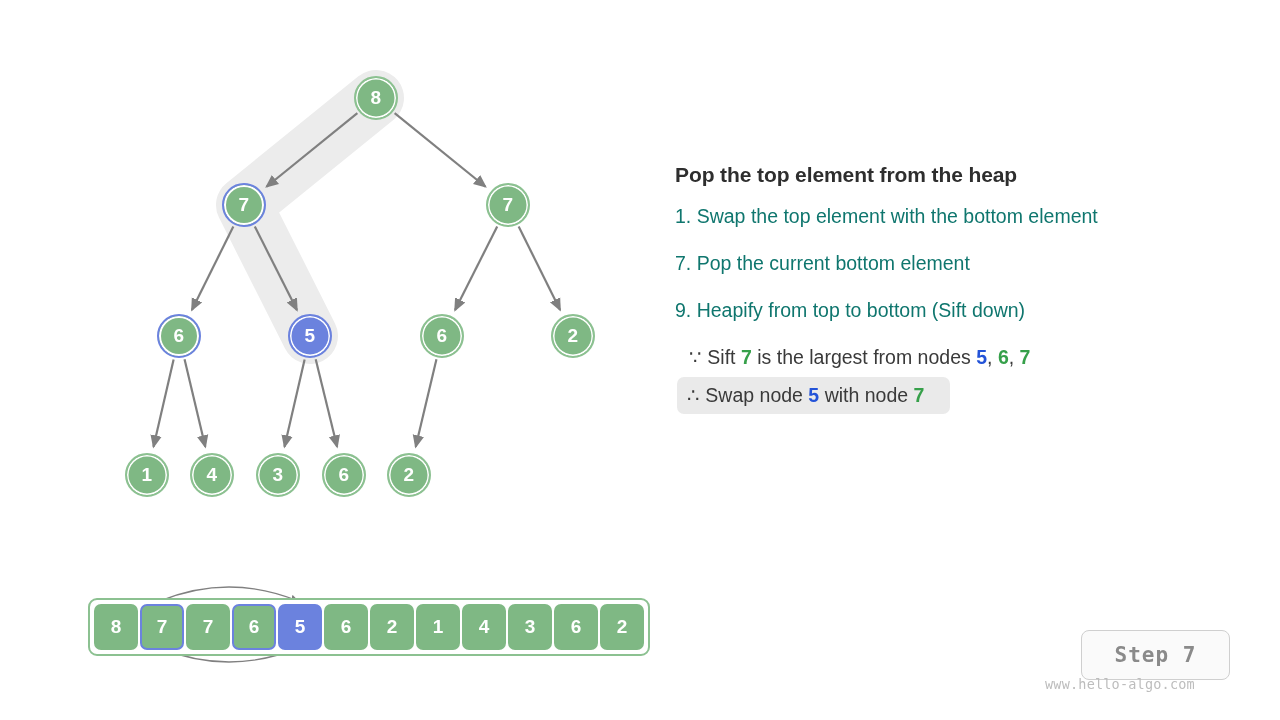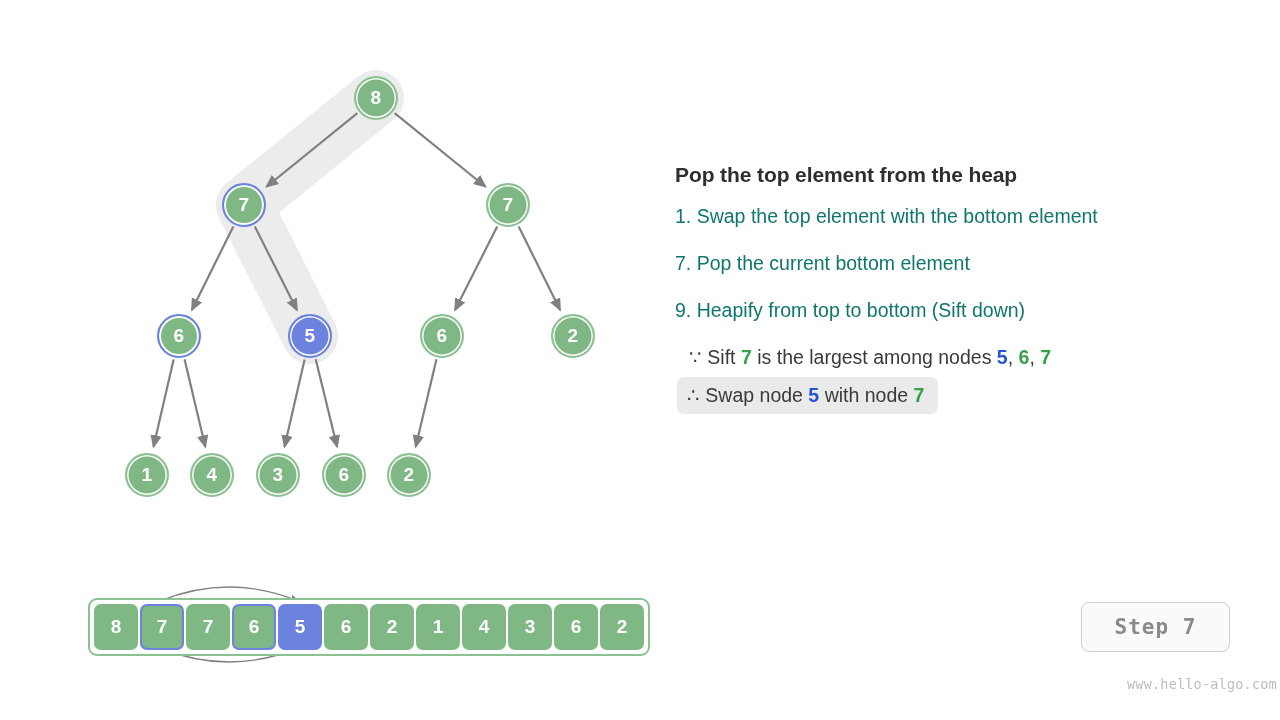--- a/index.html
+++ b/index.html
@@ -134,51 +134,51 @@
     font-size: 19.5px;
     color: #3a3a3a;
     margin-left: 14px;
     margin-bottom: 6px;
     white-space: nowrap;
   }
   .reason-line.boxed {
     display: inline-block;
     background: #eaeaea;
     border-radius: 7px;
-    padding: 7px 14px 7px 10px;
+    padding: 7px 26px 7px 10px;
     margin-left: 2px;
     margin-top: 2px;
   }
   .num-green { color: #36a04a; font-weight: bold; }
   .num-blue  { color: #2353d8; font-weight: bold; }
   .sym { letter-spacing: 0.5px; }
 
   
   #step-badge {
     position: absolute;
     left: 1081px;
-    top: 602px;
+    top: 630px;
     width: 149px;
     height: 50px;
     box-sizing: border-box;
     border: 1px solid #cfcfcf;
     border-radius: 8px;
     background: #fafafa;
     display: flex;
     align-items: center;
     justify-content: center;
     font-family: "DejaVu Sans Mono", monospace;
     font-size: 21px;
     font-weight: bold;
     color: #8a8a8a;
     letter-spacing: 1px;
   }
   #watermark {
     position: absolute;
-    left: 1127px;
+    left: 1045px;
     top: 676px;
     font-family: "DejaVu Sans Mono", monospace;
     font-size: 13.5px;
     color: #bdbdbd;
     letter-spacing: 0.2px;
   }
 </style>
 </head>
 <body>
 
@@ -252,21 +252,21 @@
   <div id="panel-title">Pop the top element from the heap</div>
 
   <div class="step-line">1. Swap the top element with the bottom element</div>
   <div class="step-line">7. Pop the current bottom element</div>
   <div class="step-line">9. Heapify from top to bottom (Sift down)</div>
 
   <div class="reason-line">
     <span class="sym">∵</span>
     <span>Sift</span>
     <span class="num-green">7</span>
-    <span>is the largest among nodes</span>
+    <span>is the largest from nodes</span>
     <span class="num-blue">5</span><span>, </span><span class="num-green">6</span><span>, </span><span class="num-green">7</span>
   </div>
 
   <div class="reason-line boxed">
     <span class="sym">∴</span>
     <span>Swap node</span>
     <span class="num-blue">5</span>
     <span>with node</span>
     <span class="num-green">7</span>
   </div>

